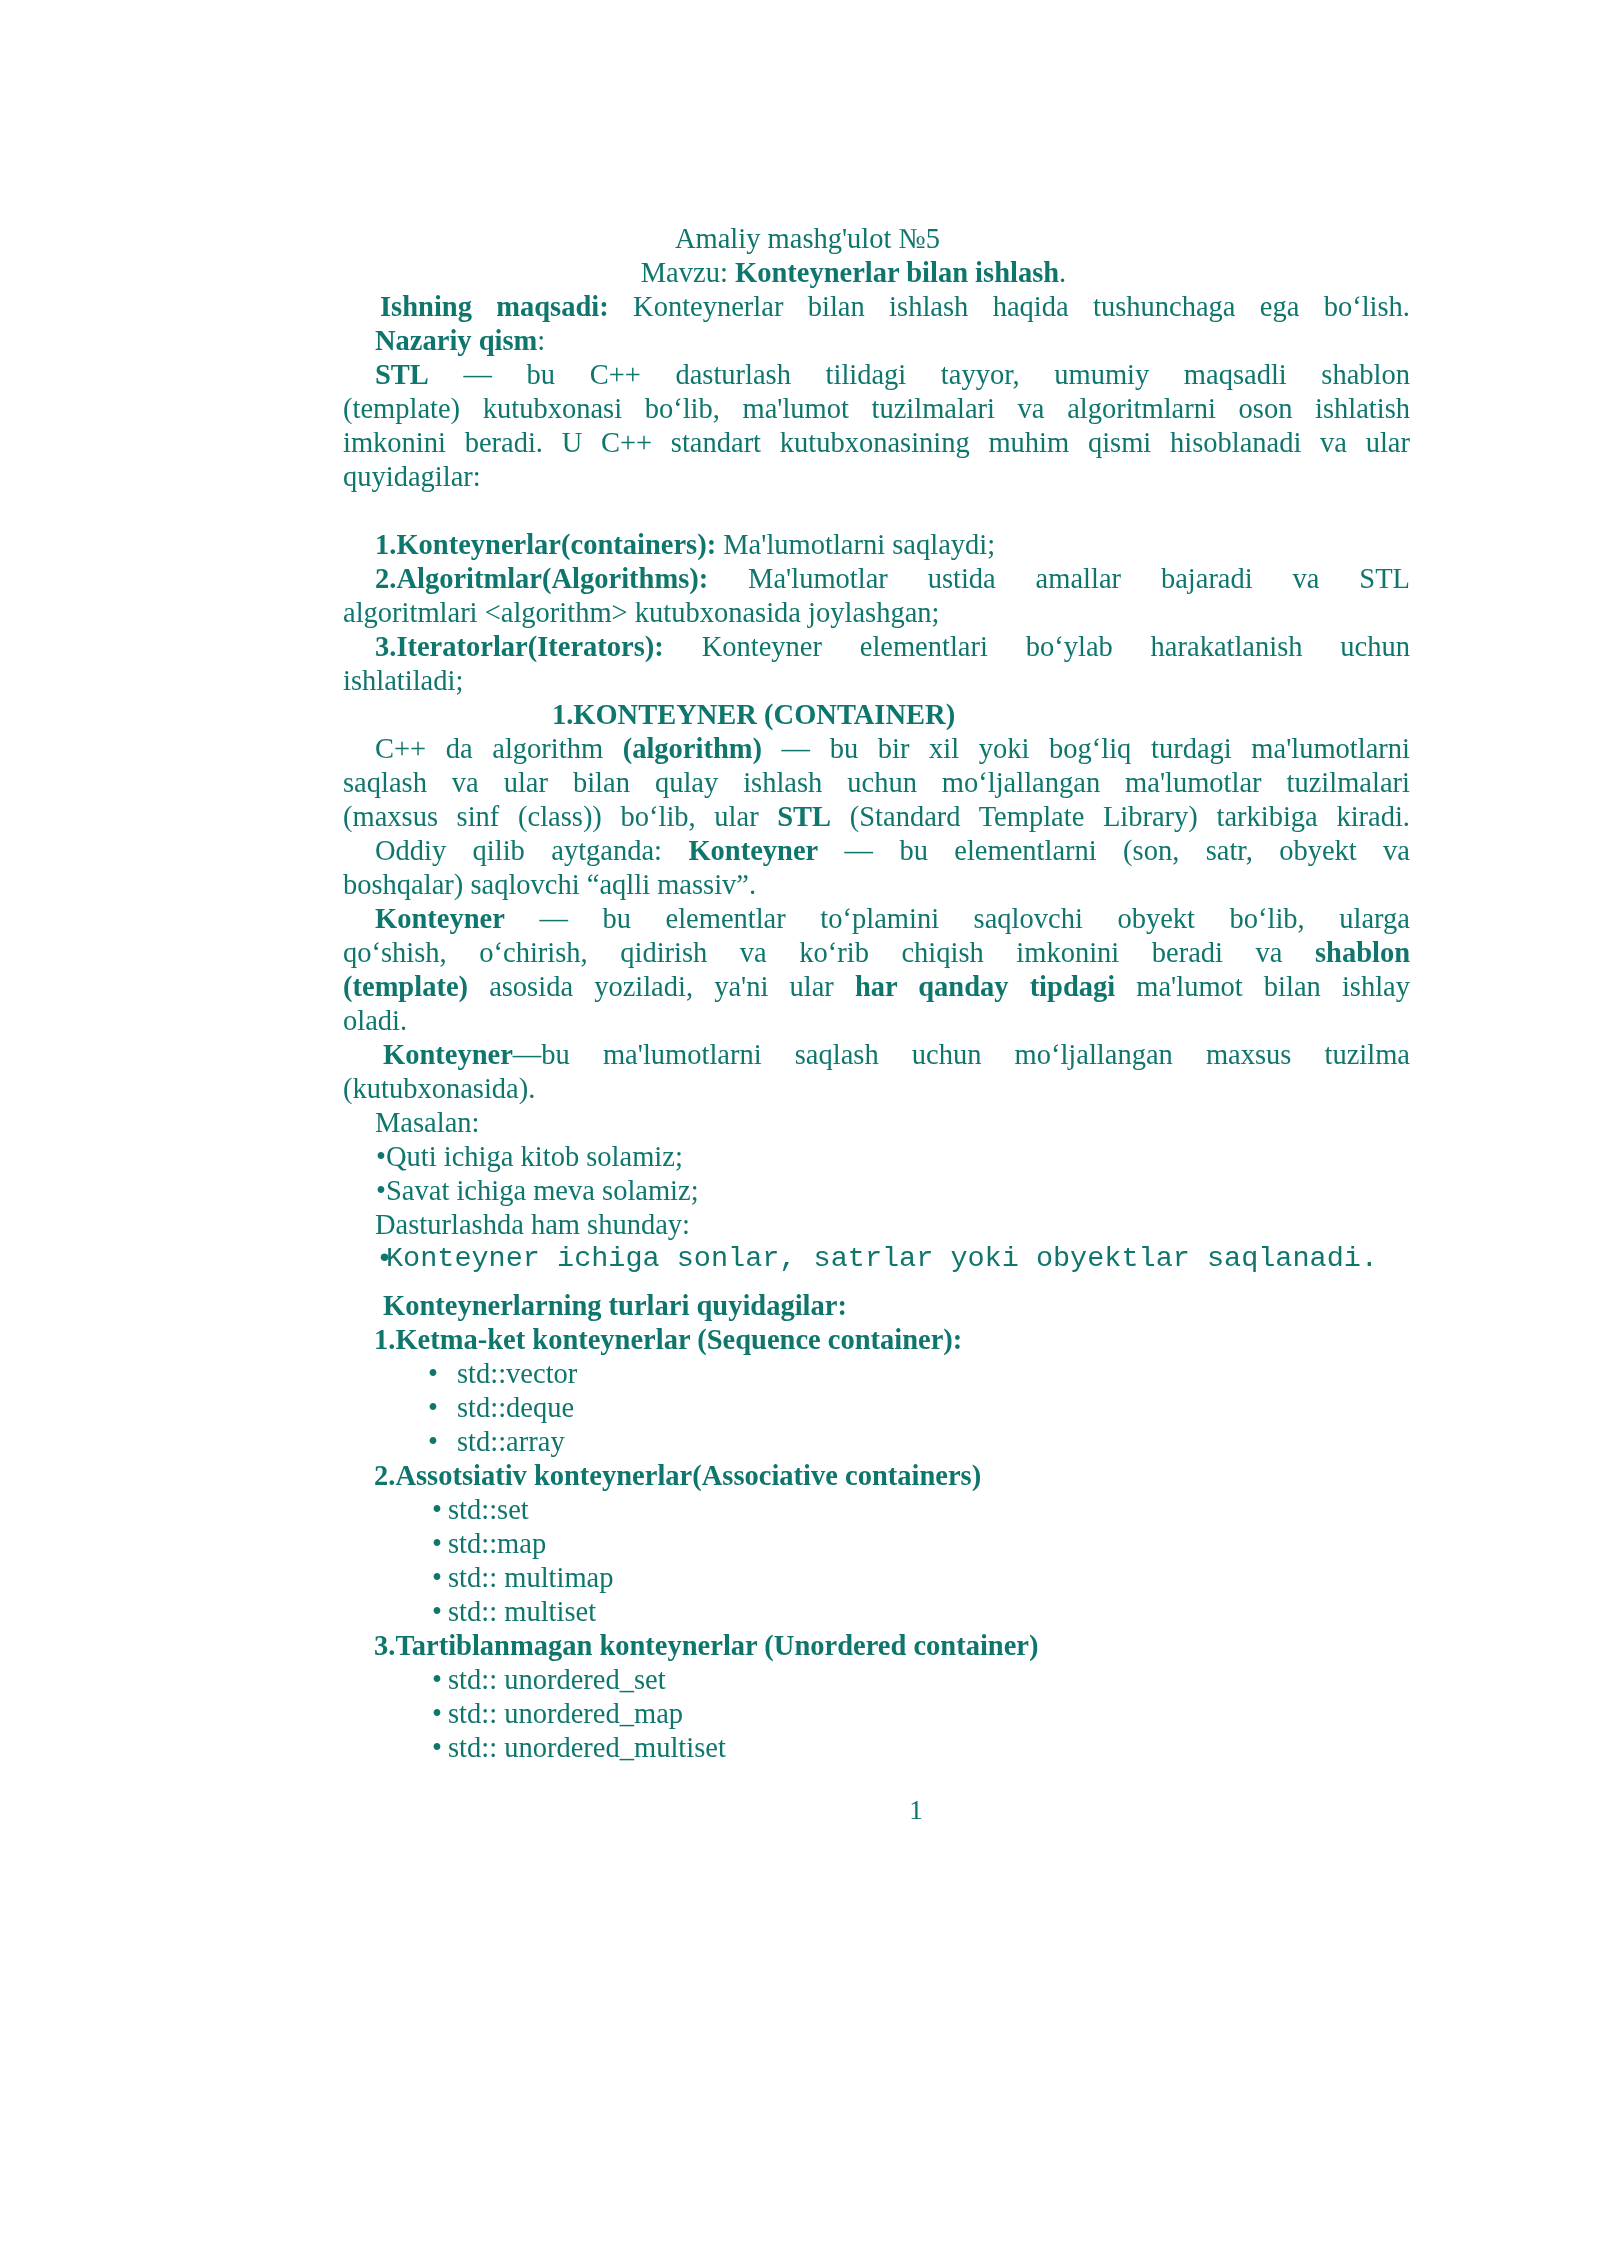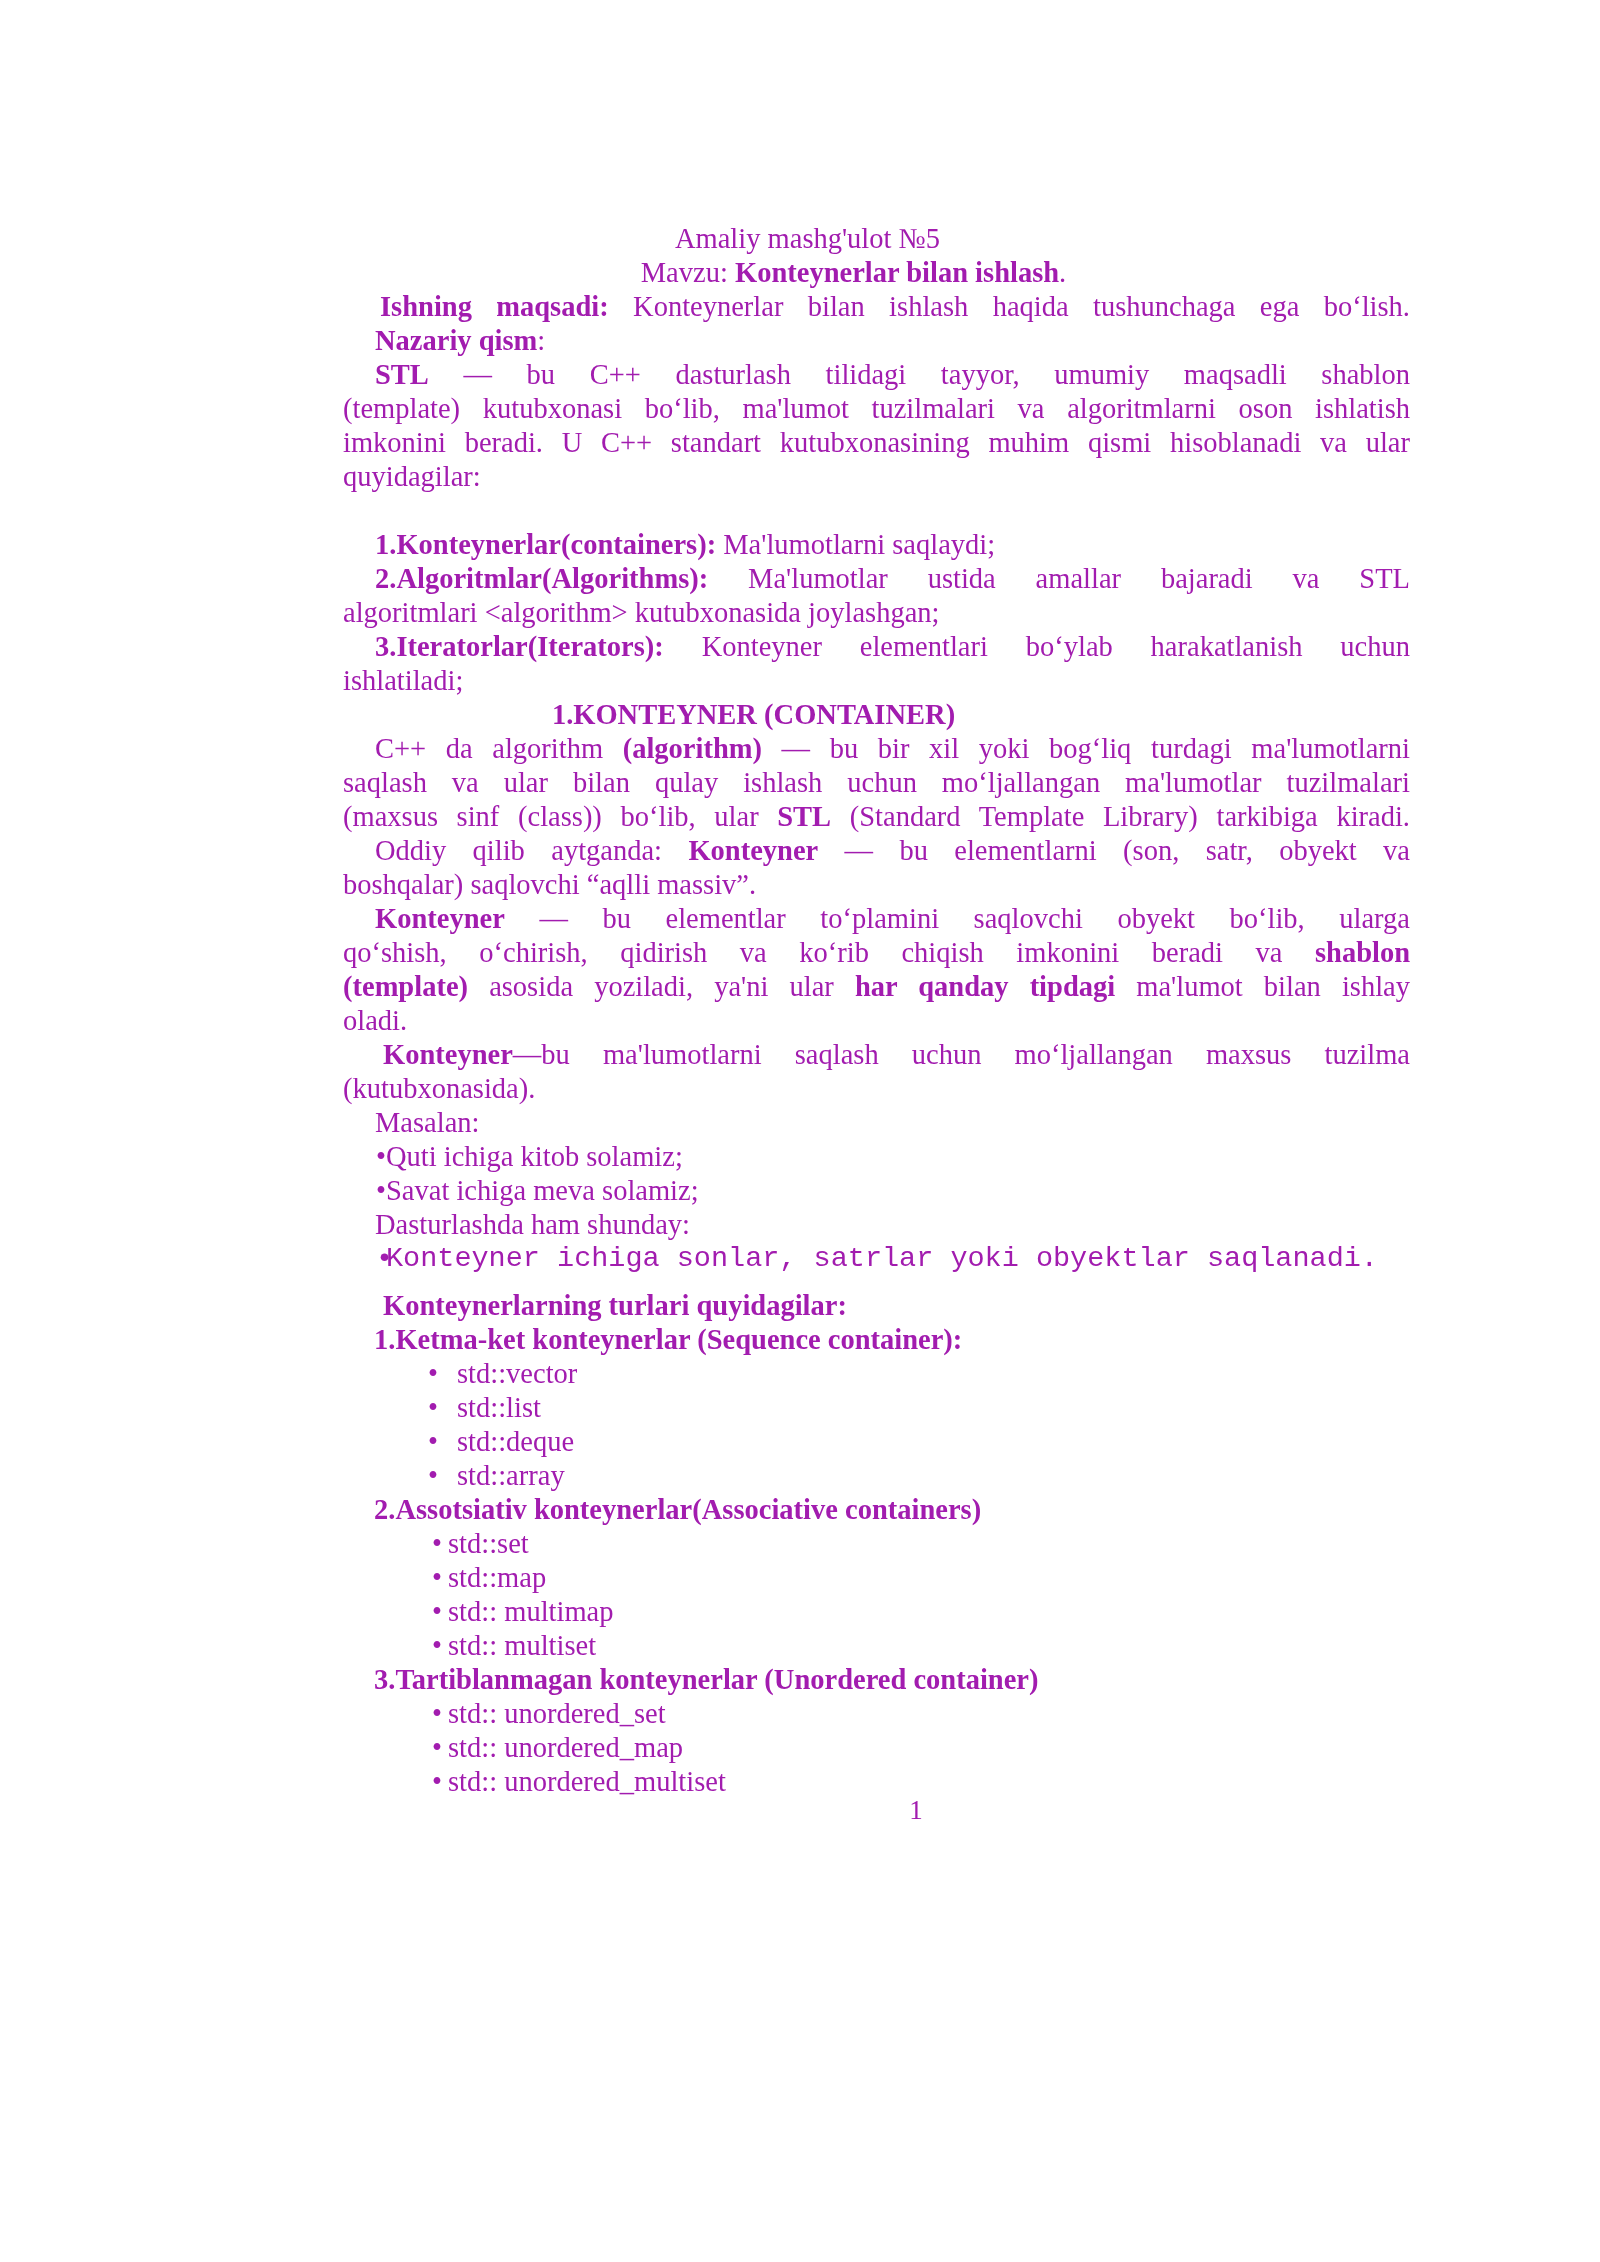--- a/index.html
+++ b/index.html
@@ -6,21 +6,21 @@
     margin: 0;
     padding: 0;
     background: #ffffff;
   }
   .page {
     position: relative;
     width: 1600px;
     height: 2262px;
     background: #ffffff;
     font-family: "Liberation Serif", "DejaVu Serif", serif;
-    color: #a21caf;
+    color: #0f766e;
     overflow: hidden;
   }
   .col {
     position: absolute;
     left: 343px;
     top: 222px;
     width: 1067px;
     font-size: 28.5px;
     line-height: 34px;
   }
@@ -72,21 +72,20 @@
       <div class="ln jst" style="padding-left: 40px;"><span class="b">Konteyner</span><span>—bu ma'lumotlarni saqlash uchun mo‘ljallangan maxsus tuzilma</span></div>
       <div class="ln"><span>(kutubxonasida).</span></div>
       <div class="ln" style="padding-left: 32px;"><span>Masalan:</span></div>
       <div class="ln" style="padding-left: 33px;"><span class="bullet" style="width: 10px;">•</span><span>Quti ichiga kitob solamiz;</span></div>
       <div class="ln" style="padding-left: 33px;"><span class="bullet" style="width: 10px;">•</span><span>Savat ichiga meva solamiz;</span></div>
       <div class="ln" style="padding-left: 32px;"><span>Dasturlashda ham shunday:</span></div>
       <div class="ln" style="padding-left: 33px; font-family: Liberation Mono, monospace;"><span class="bullet" style="width: 10px;">•</span><span>Konteyner ichiga sonlar, satrlar yoki obyektlar saqlanadi.</span></div>
       <div class="ln" style="padding-left: 40px; margin-top: 13px;"><span class="b">Konteynerlarning turlari quyidagilar:</span></div>
       <div class="ln" style="padding-left: 31px;"><span class="b">1.Ketma-ket konteynerlar (Sequence container):</span></div>
       <div class="ln" style="padding-left: 85px;"><span class="bullet" style="width: 29px;">•</span><span>std::vector</span></div>
-      <div class="ln" style="padding-left: 85px;"><span class="bullet" style="width: 29px;">•</span><span>std::list</span></div>
       <div class="ln" style="padding-left: 85px;"><span class="bullet" style="width: 29px;">•</span><span>std::deque</span></div>
       <div class="ln" style="padding-left: 85px;"><span class="bullet" style="width: 29px;">•</span><span>std::array</span></div>
       <div class="ln" style="padding-left: 31px;"><span class="b">2.Assotsiativ konteynerlar(Associative containers)</span></div>
       <div class="ln" style="padding-left: 89px;"><span class="bullet" style="width: 16px;">•</span><span>std::set</span></div>
       <div class="ln" style="padding-left: 89px;"><span class="bullet" style="width: 16px;">•</span><span>std::map</span></div>
       <div class="ln" style="padding-left: 89px;"><span class="bullet" style="width: 16px;">•</span><span>std:: multimap</span></div>
       <div class="ln" style="padding-left: 89px;"><span class="bullet" style="width: 16px;">•</span><span>std:: multiset</span></div>
       <div class="ln" style="padding-left: 31px;"><span class="b">3.Tartiblanmagan konteynerlar (Unordered container)</span></div>
       <div class="ln" style="padding-left: 89px;"><span class="bullet" style="width: 16px;">•</span><span>std:: unordered_set</span></div>
       <div class="ln" style="padding-left: 89px;"><span class="bullet" style="width: 16px;">•</span><span>std:: unordered_map</span></div>

